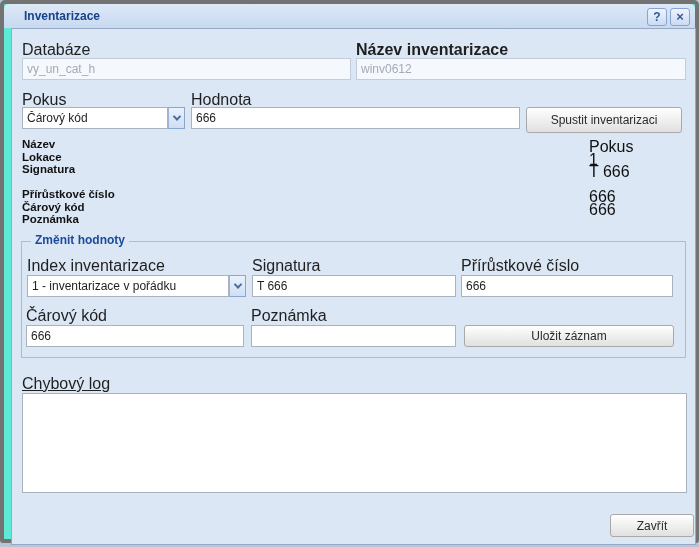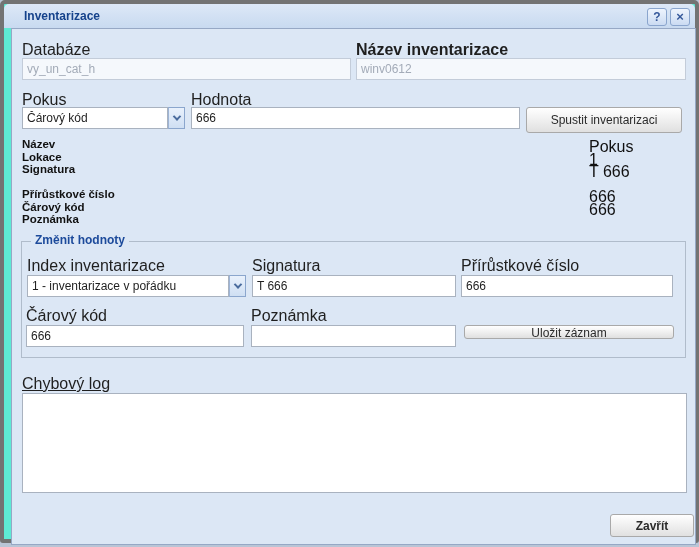--- a/index.html
+++ b/index.html
@@ -106,19 +106,19 @@
   </div>
   <span class="lbl" style="left:248px;top:253px;">Signatura</span>
   <input class="inp" style="left: 248px; top: 271px; width: 204px;" value="T 666">
   <span class="lbl" style="left:457px;top:253px;">Přírůstkové číslo</span>
   <input class="inp" style="left: 457px; top: 271px; width: 212px;" value="666">
 
   <span class="lbl" style="left:22px;top:303px;">Čárový kód</span>
   <input class="inp" style="left: 22px; top: 321px; width: 218px;" value="666">
   <span class="lbl" style="left:247px;top:303px;">Poznámka</span>
   <input class="inp" style="left: 247px; top: 321px; width: 205px;" value="">
-  <button class="btn" style="left:460px;top:321px;width:210px;height:14px;">Uložit záznam</button>
+  <button class="btn" style="left:460px;top:321px;width:210px;height:22px;">Uložit záznam</button>
 
   <span class="lbl" style="left:18px;top:371px;text-decoration:underline;">Chybový log</span>
   <div class="logbox"></div>
 
-  <button class="btn" style="left:606px;top:510px;width:84px;height:23px;font-weight:bold;">Zavřít</button>
+  <button class="btn" style="left:606px;top:510px;width:84px;height:23px;">Zavřít</button>
 </div>
 
 </body></html>

